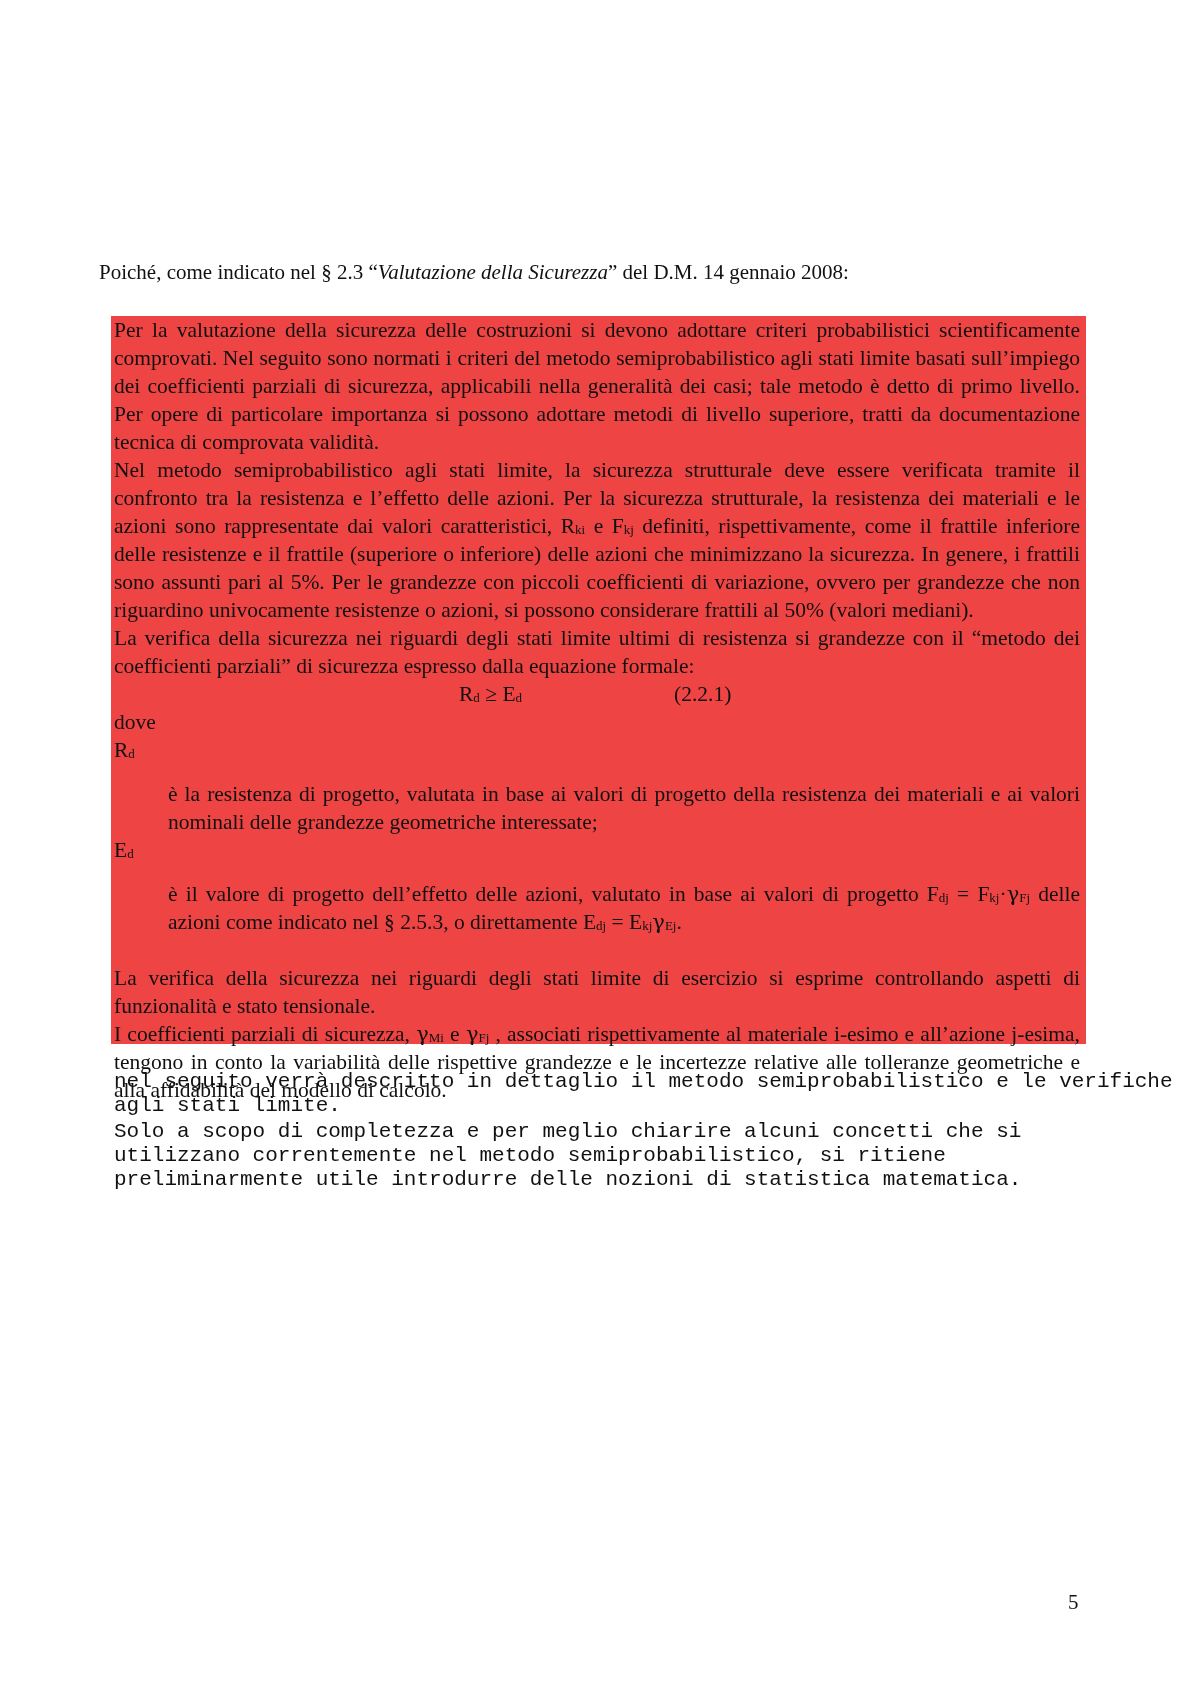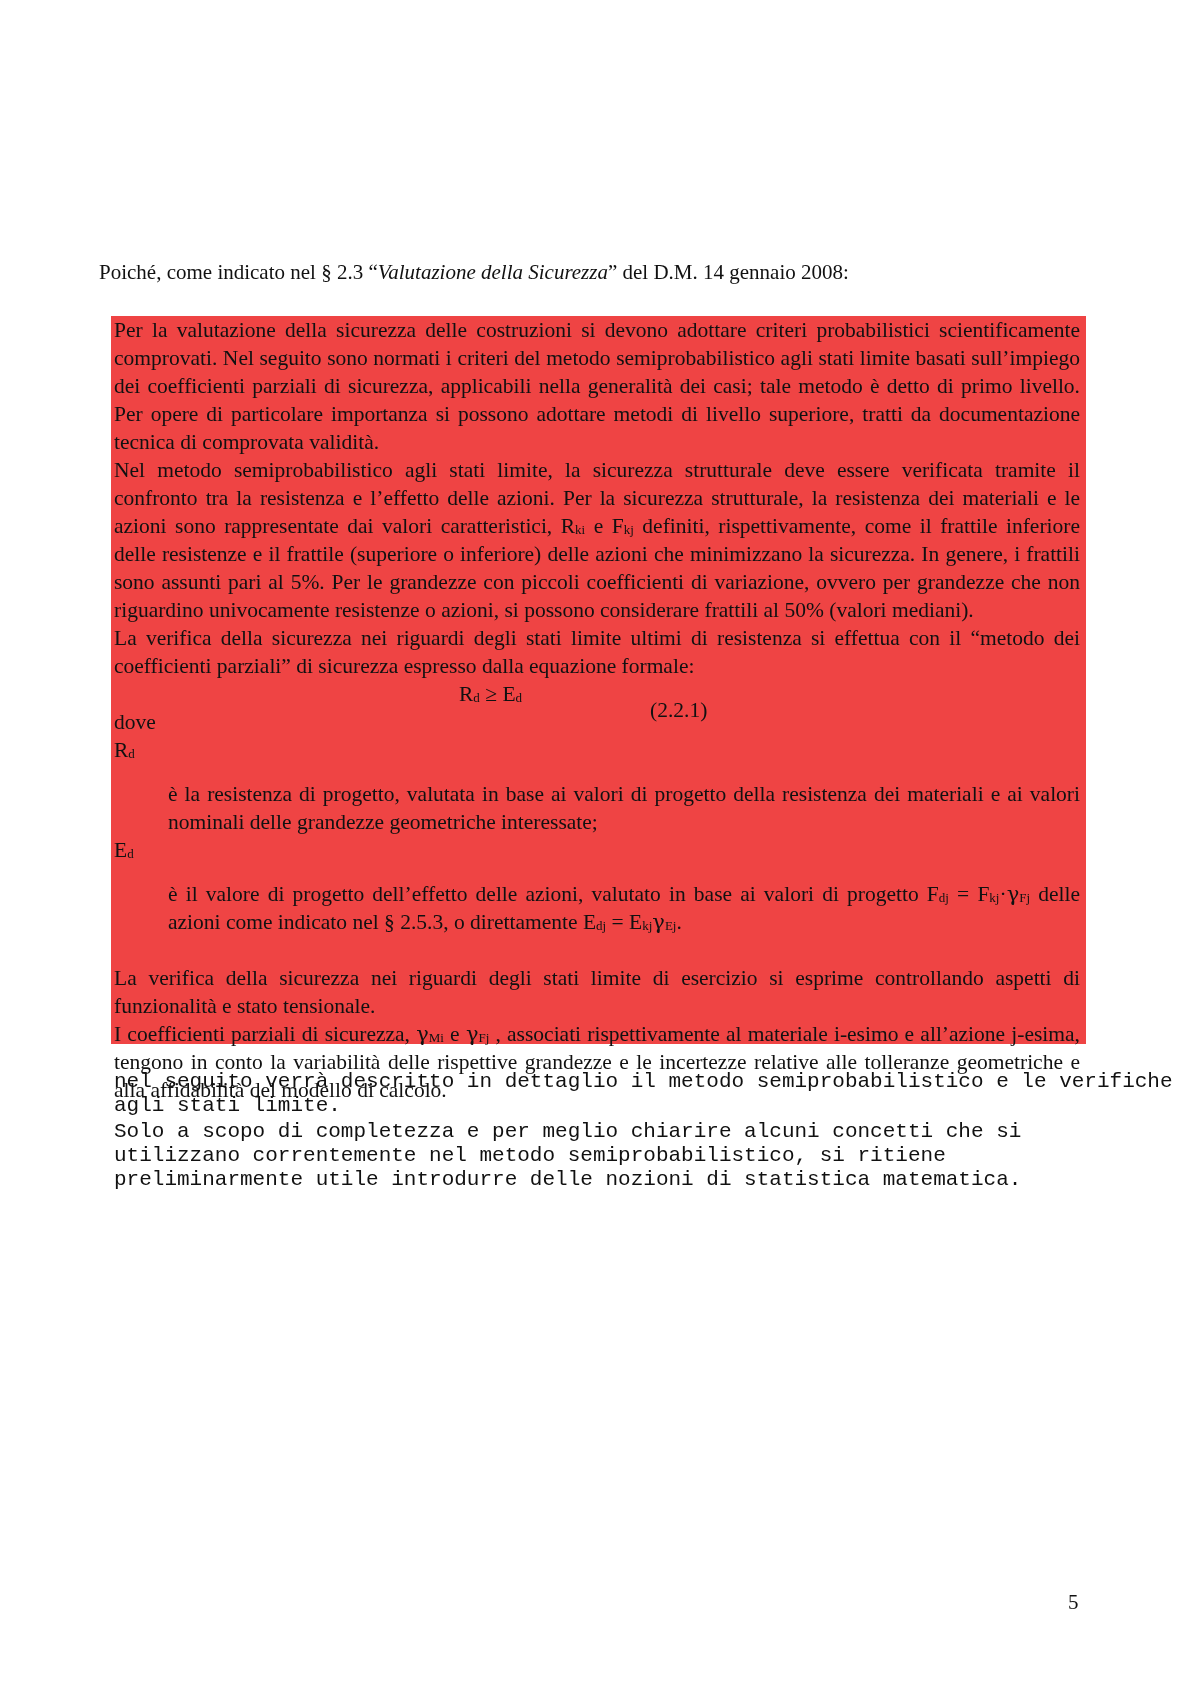--- a/index.html
+++ b/index.html
@@ -6,41 +6,41 @@
   body { width: 1190px; height: 1684px; position: relative; overflow: hidden;
          font-family: "Liberation Serif", "DejaVu Serif", serif; color: #111111; }
   .intro { position: absolute; left: 99px; top: 258px; font-size: 21px; line-height: 28px; white-space: nowrap; }
   .intro i { font-style: italic; }
   .quote { position: absolute; left: 111px; top: 316px; width: 975px; height: 728px;
            background: #ef4444; box-sizing: border-box; padding: 0 6px 0 3px;
            font-size: 21.5px; line-height: 28px; }
   .quote p { margin: 0; text-align: justify; }
   .eq { margin: 0; height: 28px; position: relative; text-align: center; }
   .eq .lhs { position: absolute; left: 345px; }
-  .eq .num { position: absolute; left: 536px; margin-top: 16px; }
+  .eq .num { position: absolute; left: 560px; }
   .defrow { display: flex; margin: 0; }
   .defrow .sym { width: 54px; flex: 0 0 54px; }
   .defrow .txt { flex: 1; text-align: justify; margin-top: 44px; }
   .gap { height: 28px; }
   sub { font-size: 13px; vertical-align: -1px; line-height: 0; }
   .gamma { font-family: "DejaVu Serif", serif; font-size: 21px; }
   .after { position: absolute; left: 114px; font-size: 21px; line-height: 24px; font-family: Liberation Mono, monospace; }
   .after1 { top: 1070px; }
   .after2 { top: 1120px; width: 970px; }
   .pagenum { position: absolute; left: 1068px; top: 1590px; font-size: 21px; }
 </style>
 </head>
 <body>
 
 <div class="intro"><span>Poiché, come indicato nel § 2.3 “</span><i>Valutazione della Sicurezza</i><span>” del D.M. 14 gennaio 2008:</span></div>
 
 <div class="quote">
   <p>Per la valutazione della sicurezza delle costruzioni si devono adottare criteri probabilistici scientificamente comprovati. Nel seguito sono normati i criteri del metodo semiprobabilistico agli stati limite basati sull’impiego dei coefficienti parziali di sicurezza, applicabili nella generalità dei casi; tale metodo è detto di primo livello. Per opere di particolare importanza si possono adottare metodi di livello superiore, tratti da documentazione tecnica di comprovata validità.</p>
   <p><span>Nel metodo semiprobabilistico agli stati limite, la sicurezza strutturale deve essere verificata tramite il confronto tra la resistenza e l’effetto delle azioni. Per la sicurezza strutturale, la resistenza dei materiali e le azioni sono rappresentate dai valori caratteristici, </span><span>R</span><sub>ki</sub><span> e </span><span>F</span><sub>kj</sub><span> definiti, rispettivamente, come il frattile inferiore delle resistenze e il frattile (superiore o inferiore) delle azioni che minimizzano la sicurezza. In genere, i frattili sono assunti pari al 5%. Per le grandezze con piccoli coefficienti di variazione, ovvero per grandezze che non riguardino univocamente resistenze o azioni, si possono considerare frattili al 50% (valori mediani).</span></p>
-  <p>La verifica della sicurezza nei riguardi degli stati limite ultimi di resistenza si effettua con il “metodo dei coefficienti parziali” di sicurezza espresso dalla equazione formale:</p>
+  <p>La verifica della sicurezza nei riguardi degli stati limite ultimi di resistenza si grandezze con il “metodo dei coefficienti parziali” di sicurezza espresso dalla equazione formale:</p>
   <div class="eq">
     <span class="lhs"><span>R</span><sub>d</sub><span> ≥ </span><span>E</span><sub>d</sub></span>
     <span class="num">(2.2.1)</span>
   </div>
   <p>dove</p>
   <div class="defrow">
     <span class="sym"><span>R</span><sub>d</sub></span>
     <span class="txt">è la resistenza di progetto, valutata in base ai valori di progetto della resistenza dei materiali e ai valori nominali delle grandezze geometriche interessate;</span>
   </div>
   <div class="defrow">

